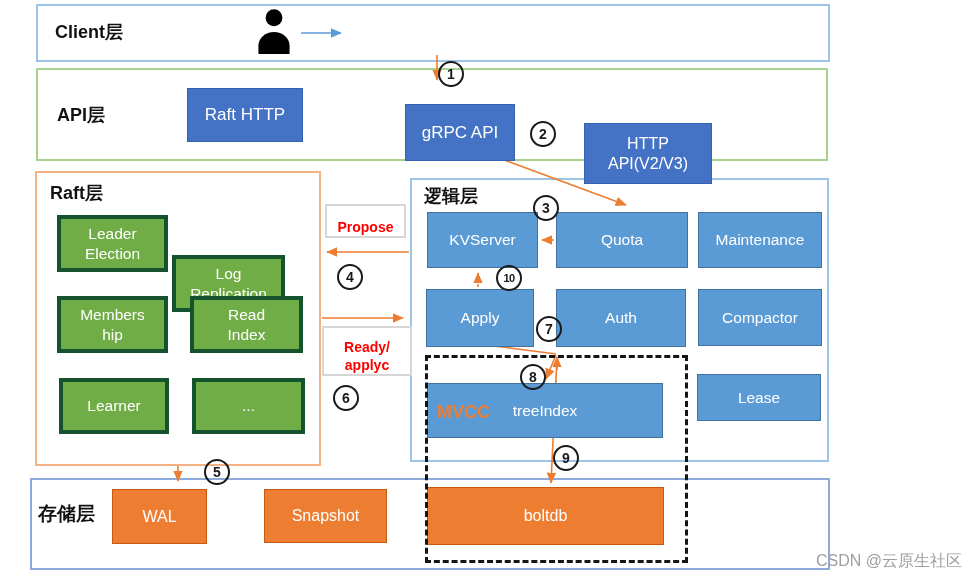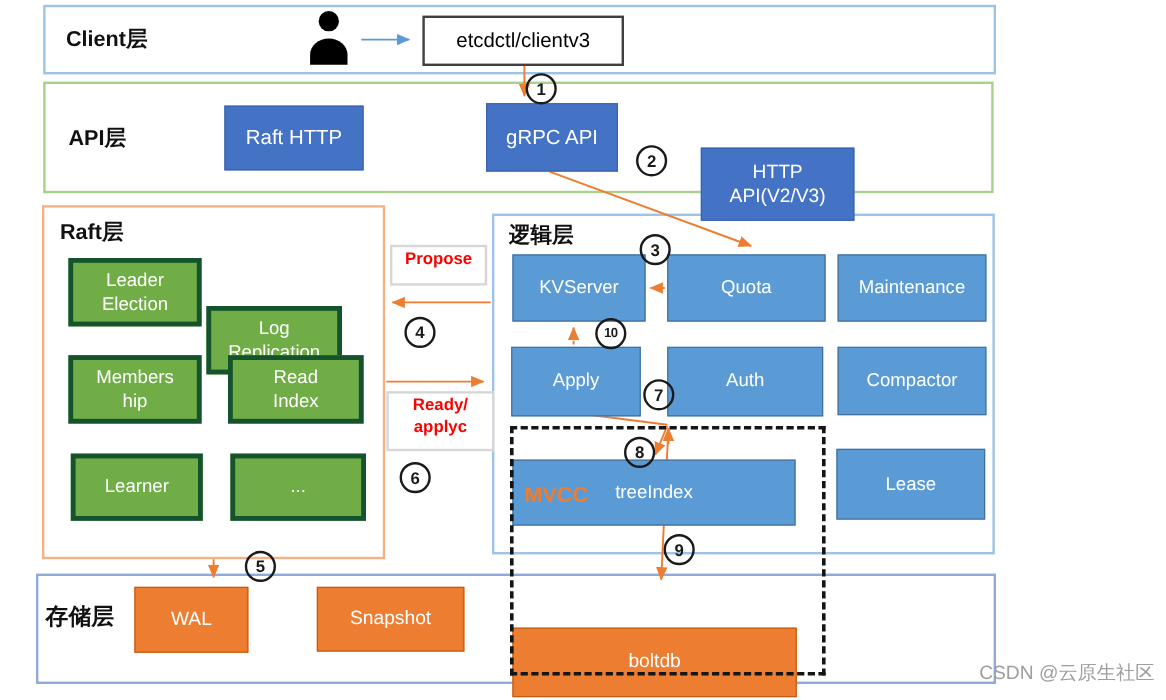--- a/index.html
+++ b/index.html
@@ -27,21 +27,21 @@
   .b-green{background:#70AD47;border:4px solid #14532d;}
   .b-orange{background:#ED7D31;border:1.5px solid #C55A11;font-size:16px;}
   .b-white{
     background:#fff;border:2px solid #3f3f3f;color:#000;font-size:17px;
   }
   .narrow{display:inline-block;}
   .w80{max-width:80px;} .w90{max-width:92px;} .w75{max-width:75px;} .w50{max-width:52px;} .w95{max-width:95px;}
   
   .flowbox{
     position:absolute;z-index:2;background:#fff;border:2px solid #D6D6D6;
-    display:flex;flex-direction:column;align-items:center;justify-content:flex-start;
+    display:flex;flex-direction:column;align-items:center;justify-content:flex-end;
     color:#FF0000;font-weight:bold;font-size:14px;line-height:1.3;text-align:center;
   }
   
   .badge{
     position:absolute;z-index:6;width:26px;height:26px;border:2px solid #1a1a1a;border-radius:50%;
     display:flex;align-items:center;justify-content:center;
     font-size:14px;font-weight:bold;color:#1a1a1a;background:transparent;
   }
   .badge-10{font-size:11px;letter-spacing:-0.5px;}
   
@@ -96,28 +96,25 @@
   <div class="layer-label" style="left:55px;top:20px;">Client层</div>
   <div class="layer-label" style="left:57px;top:103px;">API层</div>
   <div class="layer-label" style="left:50px;top:181px;">Raft层</div>
   <div class="layer-label" style="left:424px;top:184px;">逻辑层</div>
   <div class="layer-label" style="left:38px;top:501px;font-size:19px;">存储层</div>
 
   <svg class="person" viewBox="0 0 24 26">
     <circle cx="12" cy="5.2" r="4.6" fill="#000"></circle>
     <path d="M3.5 25 v-4.5 a8.5 7.5 0 0 1 17 0 V25 z" fill="#000"></path>
   </svg>
-  <div class="box b-white" style="left:352px;top:13px;width:168px;height:42px;">
-    <span>etcdctl/clientv3</span>
-  </div>
 
   <div class="box b-dark" style="left:187px;top:88px;width:116px;height:54px;font-size:17px;">
     <span>Raft HTTP</span>
   </div>
-  <div class="box b-dark" style="left:405px;top:86px;width:110px;height:57px;font-size:17px;">
+  <div class="box b-dark" style="left:405px;top:104px;width:110px;height:57px;font-size:17px;">
     <span>gRPC API</span>
   </div>
   <div class="box b-dark" style="left:584px;top:84px;width:128px;height:61px;font-size:16px;margin-top:39px;">
     <span class="narrow w95">HTTP API(V2/V3)</span>
   </div>
 
   <div class="box b-green" style="left:57px;top:215px;width:111px;height:57px;">
     <span class="narrow w80">Leader Election</span>
   </div>
   <div class="box b-green" style="left:172px;top:215px;width:113px;height:57px;margin-top:40px;">
@@ -158,31 +155,31 @@
   </div>
   <div class="box b-light" style="left:556px;top:289px;width:130px;height:58px;">
     <span>Auth</span>
   </div>
   <div class="box b-light" style="left:698px;top:289px;width:124px;height:57px;">
     <span>Compactor</span>
   </div>
   <div class="box b-light" style="left:427px;top:383px;width:236px;height:55px;">
     <span>treeIndex</span>
   </div>
-  <div class="box b-light" style="left:697px;top:374px;width:124px;height:59px;">
+  <div class="box b-light" style="left:697px;top:374px;width:124px;height:47px;">
     <span>Lease</span>
   </div>
 
   <div class="box b-orange" style="left:112px;top:489px;width:95px;height:55px;">
     <span>WAL</span>
   </div>
   <div class="box b-orange" style="left:264px;top:489px;width:123px;height:54px;">
     <span>Snapshot</span>
   </div>
-  <div class="box b-orange" style="left:427px;top:487px;width:237px;height:58px;margin-top:36px;">
+  <div class="box b-orange" style="left:427px;top:487px;width:237px;height:58px;">
     <span>boltdb</span>
   </div>
 
   <div class="mvcc-region"></div>
   <div class="mvcc-label">MVCC</div>
 
   <div class="badge" style="left:438px;top:61px;">1</div>
   <div class="badge" style="left:530px;top:121px;">2</div>
   <div class="badge" style="left:533px;top:195px;">3</div>
   <div class="badge" style="left:337px;top:264px;">4</div>

